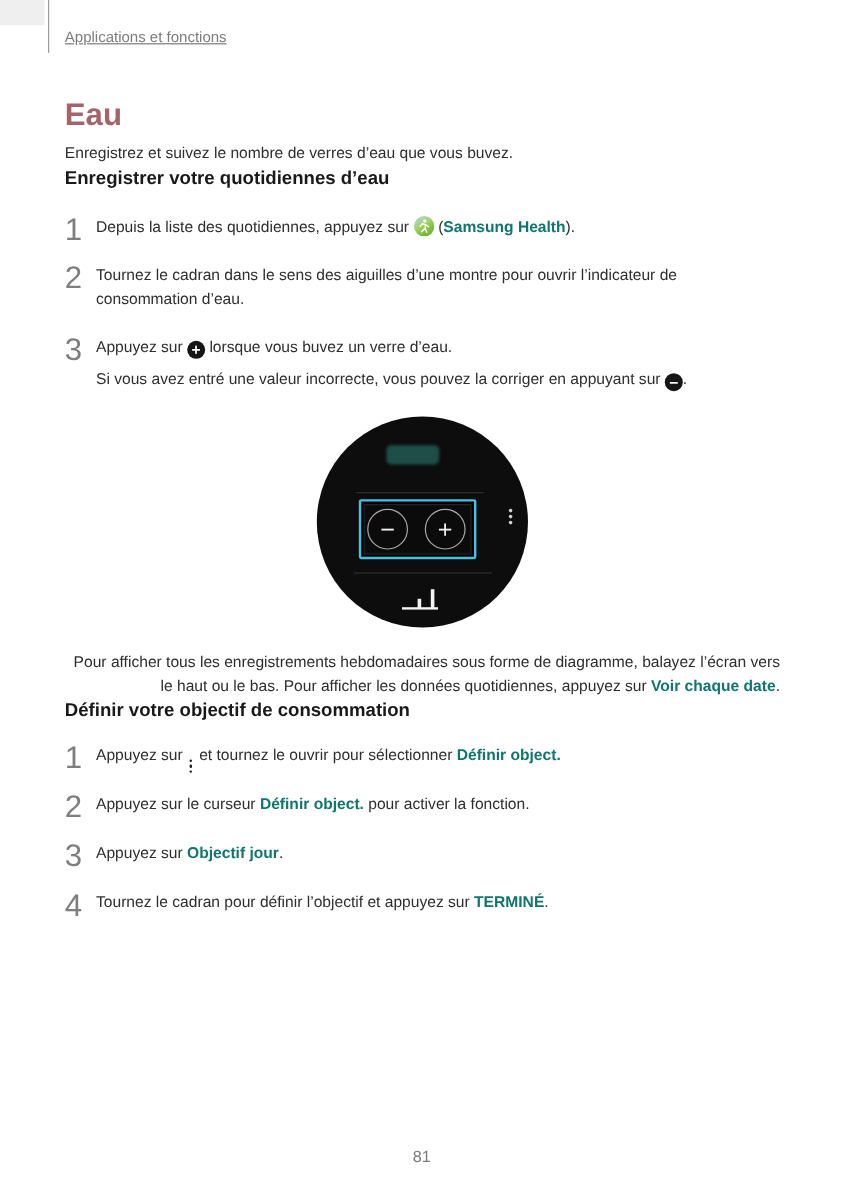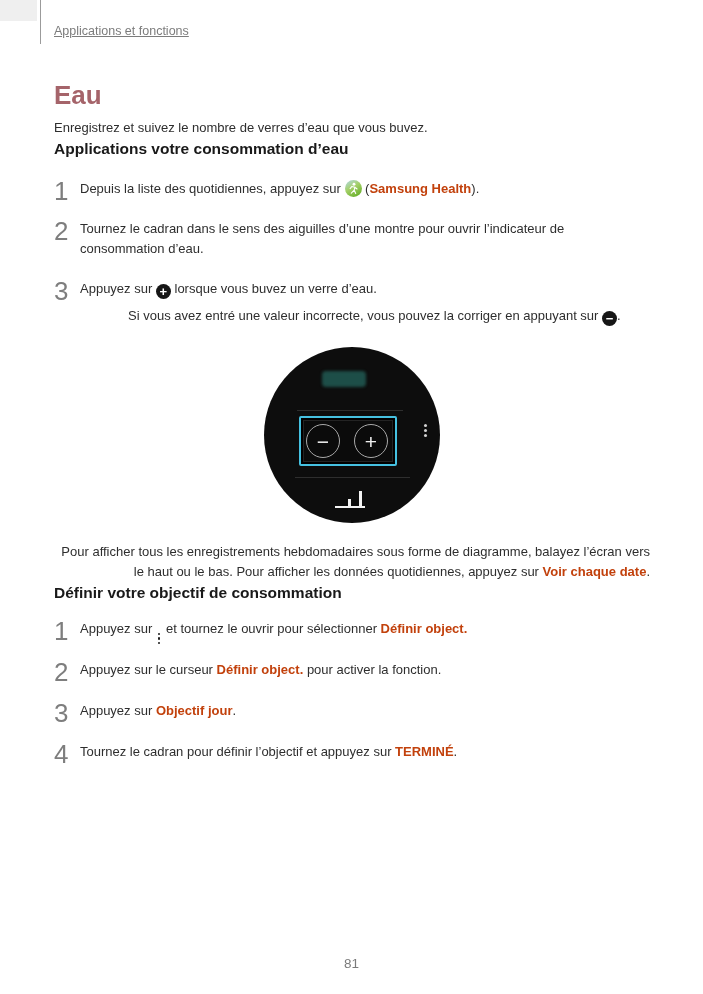--- a/index.html
+++ b/index.html
@@ -15,22 +15,22 @@
   .doc-title{margin:43px 0 0;font-size:26px;line-height:24px;font-weight:bold;color:#a5646a;}
   .intro{margin:11px 0 0;}
   h2.section-heading{margin:0;font-size:15.5px;line-height:21px;font-weight:bold;color:#191919;}
   .s1-heading{margin-top:21px;}
   .s2-heading{margin-top:25px;}
   .step{display:flex;}
   .step-m18{margin-top:18px;} .step-m12{margin-top:12px;} .step-m14{margin-top:14px;} .step-m13{margin-top:13px;}
   .step-num{flex:none;width:26px;font-size:26px;line-height:28px;color:#7e7e7e;font-weight:400;}
   .step-body{flex:1;padding-top:2px;}
   .step-body p{margin:0;}
-  .step-body p.substep{margin-top:7px;margin-left:48px;}
-  b{font-weight:bold;color:#c2410c;}
+  .step-body p.substep{margin-top:7px;}
+  b{font-weight:bold;color:#0f766e;}
   .note{margin:19px 0 0;text-align:right;}
   
   .inline-icon{display:inline-flex;vertical-align:-3px;}
   .plus-icon,.minus-icon{
     width:15px;height:15px;border-radius:50%;background:#161616;color:#fff;
     align-items:center;justify-content:center;font-size:13px;font-weight:bold;line-height:1;
   }
   .samsung-health-icon{width:17px;height:17px;vertical-align:-3.5px;}
   .more-options-icon{flex-direction:column;gap:2px;vertical-align:-2px;margin:0 2px;}
   .more-options-icon i{width:2.5px;height:2.5px;border-radius:50%;background:#1a1a1a;}
@@ -65,21 +65,21 @@
 <div class="page">
   <div class="corner-shade"></div>
   <div class="margin-rule"></div>
 
   <div class="content">
     <p class="running-header">Applications et fonctions</p>
 
     <h1 class="doc-title" style="color: rgb(165, 100, 106);">Eau</h1>
     <p class="intro">Enregistrez et suivez le nombre de verres d’eau que vous buvez.</p>
 
-    <h2 class="section-heading s1-heading">Applications votre consommation d’eau</h2>
+    <h2 class="section-heading s1-heading">Enregistrer votre quotidiennes d’eau</h2>
 
     <div class="step step-m18">
       <div class="step-num">1</div>
       <div class="step-body">
           <p><span>Depuis la liste des quotidiennes, appuyez sur </span><span class="inline-icon samsung-health-icon">
               <svg viewBox="0 0 20 20" width="17" height="17">
                 <defs>
                   <linearGradient id="shg" x1="0" y1="0" x2="0.6" y2="1">
                     <stop offset="0" stop-color="#b2d9ec"></stop>
                     <stop offset="0.5" stop-color="#a5d06a"></stop>

